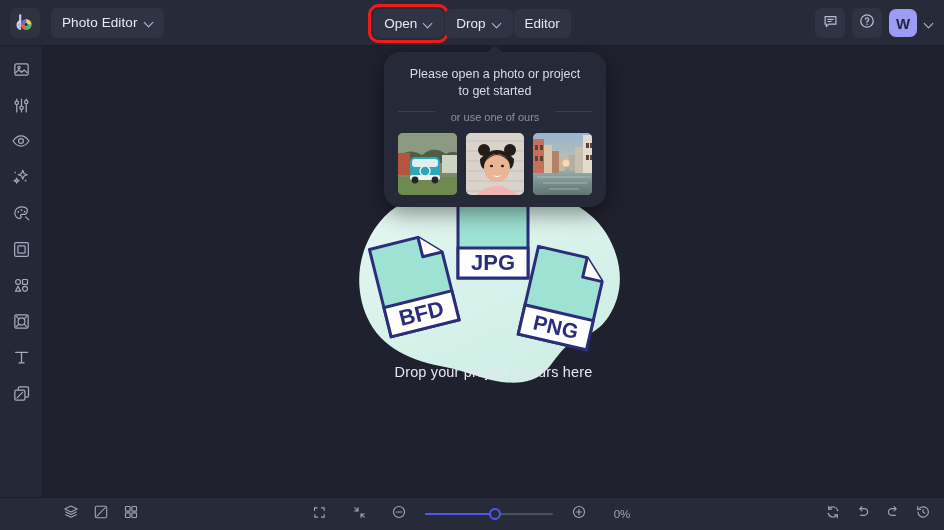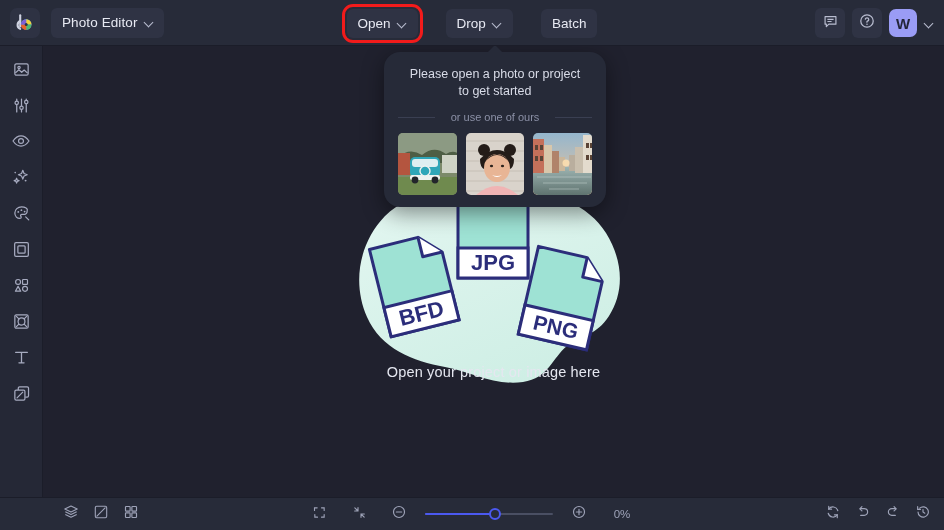--- a/index.html
+++ b/index.html
@@ -38,21 +38,21 @@
     padding: 0 10px 0 11px; border-radius: 6px;
     background: #2f3344; cursor: pointer;
   }
   .app-switch-label {
     color: #e7e9f2; font-size: 13.5px; letter-spacing: .1px;
   }
 
   .topbar-center {
     position: absolute; left: 0; right: 0; top: 0;
     height: 46px; display: flex; align-items: center;
-    justify-content: center; gap: 28px; pointer-events: none;
+    justify-content: center; gap: 1px; pointer-events: none;
   }
   .topbar-center > * { pointer-events: auto; }
 
   .tb-btn {
     height: 29px; border-radius: 6px; background: #2f3344;
     display: flex; align-items: center; gap: 7px;
     padding: 0 11px; cursor: pointer;
     color: #e7e9f2; font-size: 13.5px;
     border: none; font-family: inherit;
   }
@@ -140,21 +140,21 @@
     width: 0; height: 0;
     border-left: 8px solid transparent;
     border-right: 8px solid transparent;
     border-bottom: 8px solid #262a38;
   }
   .popup-title {
     color: #d9dce8; font-size: 12.5px; line-height: 17px;
     text-align: center; padding: 0 6px;
   }
   .popup-divider {
-    display: flex; align-items: center; gap: 16px;
+    display: flex; align-items: flex-start; gap: 16px;
     margin-top: 11px;
   }
   .popup-divider .line {
     flex: 1; height: 1px; background: #3a3f52;
   }
   .popup-divider .sub {
     color: #8b90a6; font-size: 11px; white-space: nowrap;
   }
   .thumbs {
     display: flex; gap: 9px; margin-top: 10px; justify-content: center;
@@ -250,21 +250,21 @@
         <span>Open</span>
         <span class="chev"></span>
       </button>
 
       <button class="tb-btn">
         <span>Drop</span>
         <span class="chev"></span>
       </button>
 
       <button class="tb-btn">
-        <span>Batch</span>
+        <span>Editor</span>
       </button>
     </div>
 
     <div class="topbar-right">
       <div class="icon-btn">
         <span>
           <svg width="15" height="15" viewBox="0 0 18 18" fill="none" stroke="#b9bdd0" stroke-width="1.4" stroke-linejoin="round">
             <path d="M2.5 3.2h13v9h-8.5l-3 3v-3h-1.5z"></path>
             <path d="M5.3 6.4h7.4M5.3 9h5"></path>
           </svg>
@@ -427,21 +427,21 @@
 
         <g transform="translate(107,-8)">
           <path d="M2 2 H52 L72 22 V100 H2 Z" fill="#9ee2d4" stroke="#2b2d7a" stroke-width="3" stroke-linejoin="round"></path>
           <path d="M52 2 V22 H72" fill="#ffffff" stroke="#2b2d7a" stroke-width="3" stroke-linejoin="round"></path>
           <rect x="2" y="70" width="70" height="30" fill="#ffffff" stroke="#2b2d7a" stroke-width="3"></rect>
           <text x="37" y="92" font-family="'Liberation Sans',sans-serif" font-size="22" font-weight="bold" fill="#2b2d7a" text-anchor="middle">JPG</text>
         </g>
       </svg>
     </div>
 
-    <div class="dropzone-text">Open your project or image here</div>
+    <div class="dropzone-text">Drop your project or ours here</div>
   </div>
 
   <div class="popup">
     <div class="popup-arrow"></div>
 
     <div class="popup-title">Please open a photo or project to get started</div>
 
     <div class="popup-divider">
       <span class="line"></span>
       <span class="sub">or use one of ours</span>

